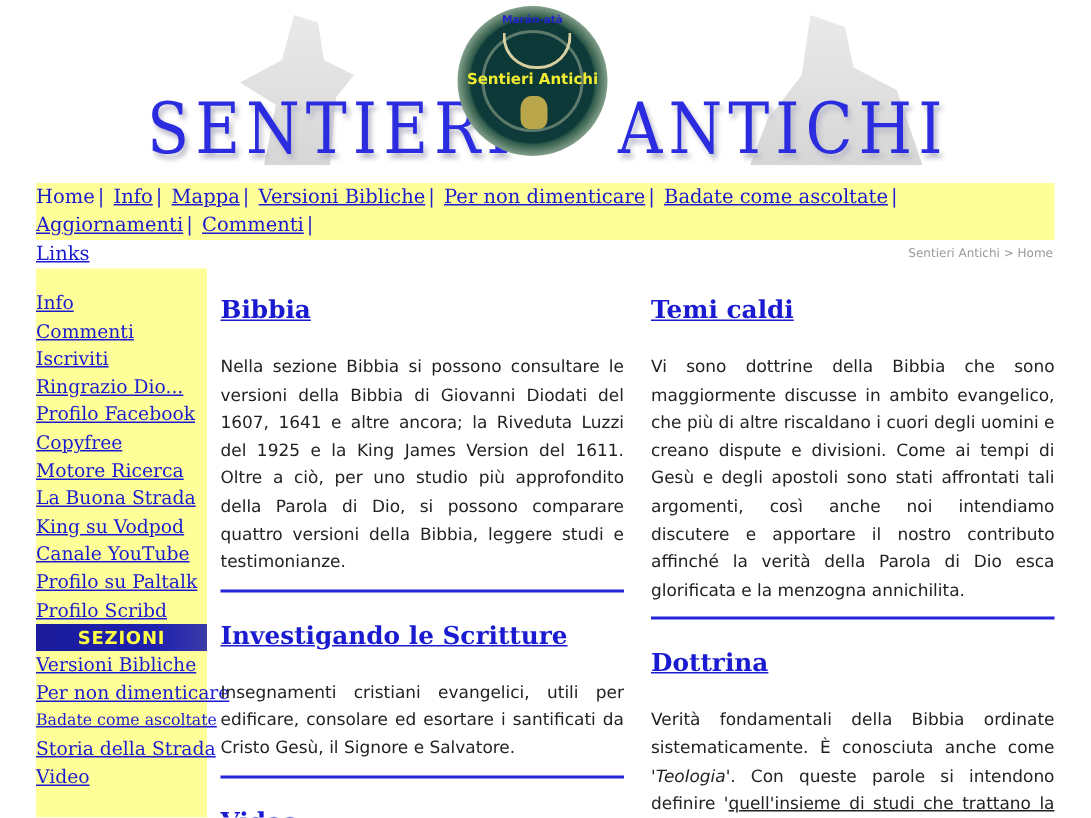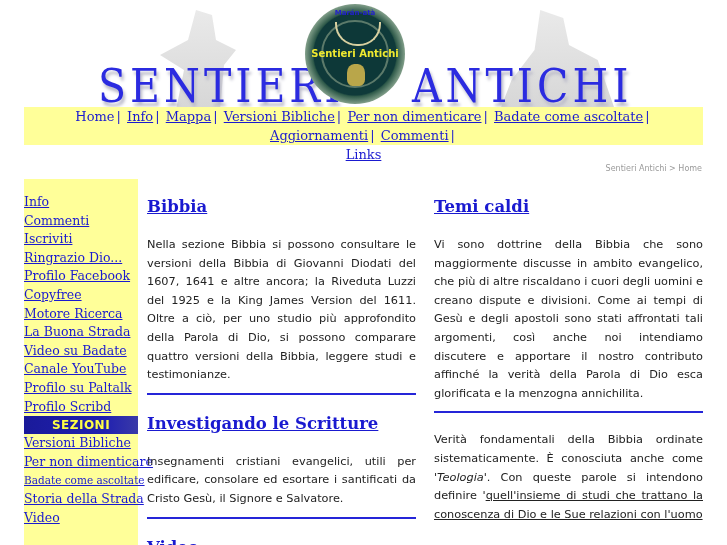--- a/index.html
+++ b/index.html
@@ -15,21 +15,21 @@
   .title-left { left:98px; }
   .title-right { left:412px; }
   .logo { position:absolute; left:305px; top:4px; width:100px; height:100px; border-radius:50%; background:radial-gradient(circle,#0f3a3a 0 58%, #2f5a4a 60%, #7d9b86 70%, #d6dcd2 85%, transparent 90%); }
   .logo-inner { position:absolute; left:16px; top:16px; width:68px; height:68px; border-radius:50%; background:#0d3838; border:2px solid #5c7a6a; box-sizing:border-box; }
   .logo-top { position:absolute; left:0; top:5px; width:100%; text-align:center; font-family:"DejaVu Sans", sans-serif; font-size:7px; font-weight:bold; color:#2222cc; }
   .menorah { position:absolute; left:30px; top:18px; width:42px; height:22px; border:2px solid #d8d0a0; border-top:none; border-radius:0 0 22px 22px; }
   .logo-text { position:absolute; left:0; top:44px; width:100%; text-align:center; font-family:"DejaVu Sans", sans-serif; font-weight:bold; font-size:10px; color:#f0ea30; }
   .logo-base { position:absolute; left:42px; top:60px; width:18px; height:22px; background:#b9a64a; border-radius:40% 40% 30% 30%; }
 
   
-  .nav { position:absolute; left:24px; top:107px; width:679px; height:38px; background:#ffff99; text-align:center; font-size:13px; line-height:19px; color:#1a1ad0; }
+  .nav { position:absolute; left:24px; top:122px; width:679px; height:38px; background:#ffff99; font-size:13px; line-height:19px; color:#1a1ad0; }
   .nav .sep { color:#1a1ad0; margin:0 2px; }
   .nav .plain { text-decoration:none; color:#1a1ad0; }
   .crumb { position:absolute; right:25px; top:164px; font-family:"DejaVu Sans", sans-serif; font-size:8px; color:#9a9a9a; }
 
   
   .sidebar { position:absolute; left:24px; top:179px; width:114px; height:366px; background:#ffff99; }
   .side-list { list-style:none; margin:0; padding:14px 0 0 0; }
   .side-list li { font-size:12.5px; line-height:18.6px; white-space:nowrap; }
   .side-list li.small { font-size:10.5px; }
   .sez-header { margin-bottom:0; height:18px; background:linear-gradient(90deg,#1a1a9a,#2020b0 70%,#3a3aa8); color:#ffff44; font-family:"DejaVu Sans", sans-serif; font-weight:bold; font-size:12px; text-align:center; line-height:18px; letter-spacing:0.5px; }
@@ -79,21 +79,21 @@
 <div class="sidebar">
   <ul class="side-list">
     <li><a>Info</a></li>
     <li><a>Commenti</a></li>
     <li><a>Iscriviti</a></li>
     <li><a>Ringrazio Dio...</a></li>
     <li><a>Profilo Facebook</a></li>
     <li><a>Copyfree</a></li>
     <li><a>Motore Ricerca</a></li>
     <li><a>La Buona Strada</a></li>
-    <li><a>Video su Badate</a></li>
+    <li><a>King su Vodpod</a></li>
     <li><a>Canale YouTube</a></li>
     <li><a>Profilo su Paltalk</a></li>
     <li><a>Profilo Scribd</a></li>
   </ul>
   <div class="sez-header">SEZIONI</div>
   <ul class="side-list sez">
     <li><a>Versioni Bibliche</a></li>
     <li><a>Per non dimenticare</a></li>
     <li class="small"><a>Badate come ascoltate</a></li>
     <li><a>Storia della Strada</a></li>
@@ -111,14 +111,15 @@
   <div class="rule"></div>
 
   <a class="sec-title">Video</a>
 </div>
 
 <div class="col col-right">
   <a class="sec-title">Temi caldi</a>
   <p class="sec-body">Vi sono dottrine della Bibbia che sono maggiormente discusse in ambito evangelico, che più di altre riscaldano i cuori degli uomini e creano dispute e divisioni. Come ai tempi di Gesù e degli apostoli sono stati affrontati tali argomenti, così anche noi intendiamo discutere e apportare il nostro contributo affinché la verità della Parola di Dio esca glorificata e la menzogna annichilita.</p>
   <div class="rule"></div>
 
+  <a class="sec-title">Dottrina</a>
   <p class="sec-body"><span>Verità fondamentali della Bibbia ordinate sistematicamente. È conosciuta anche come '</span><i>Teologia</i><span>'. Con queste parole si intendono definire '</span><span class="ul">quell'insieme di studi che trattano la conoscenza di Dio e le Sue relazioni con l'uomo</span></p>
 </div>
 
 </body></html>

